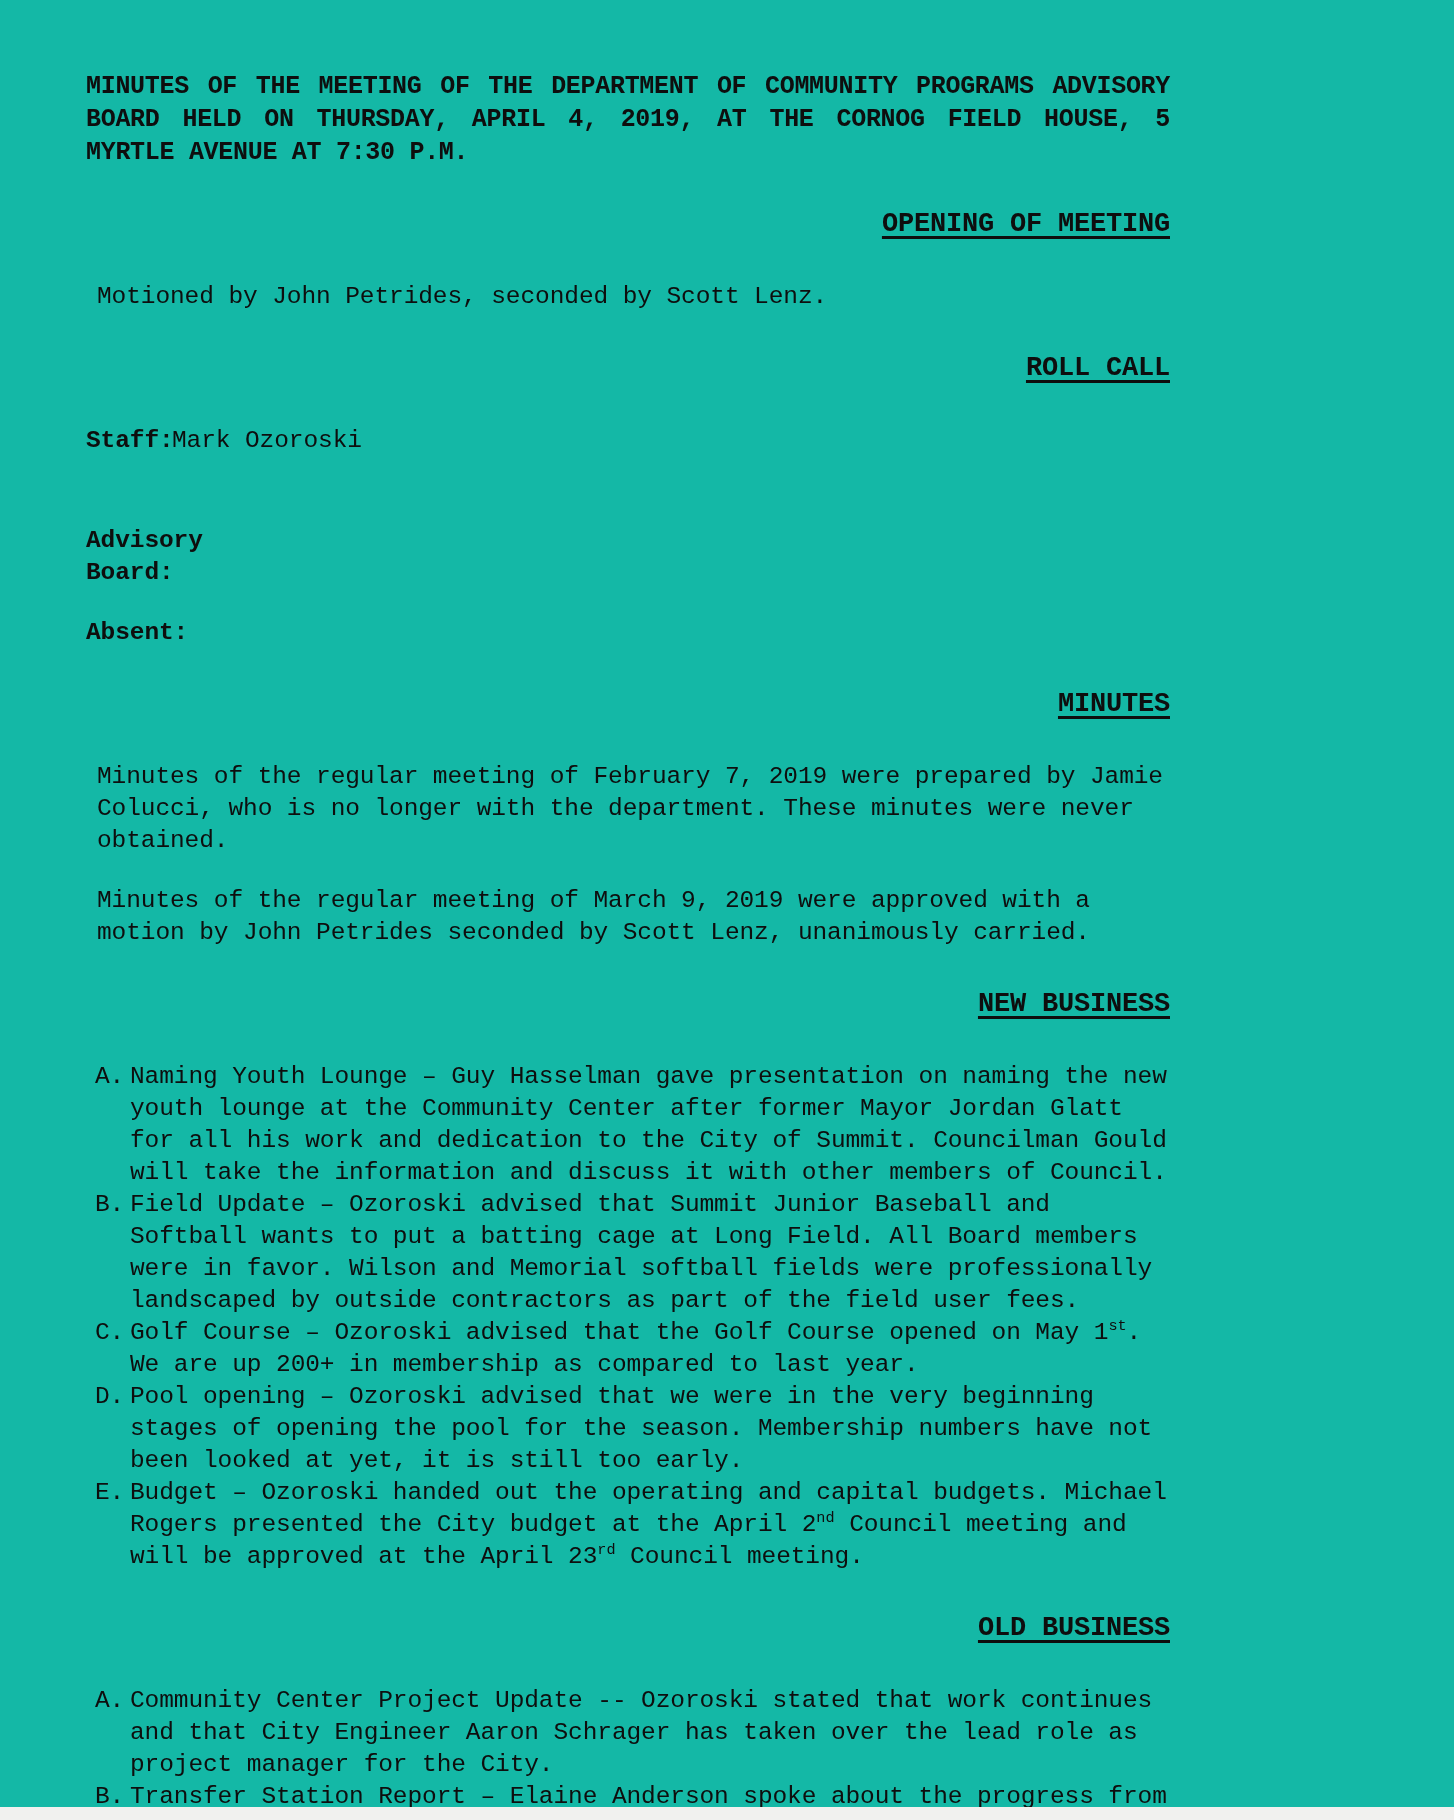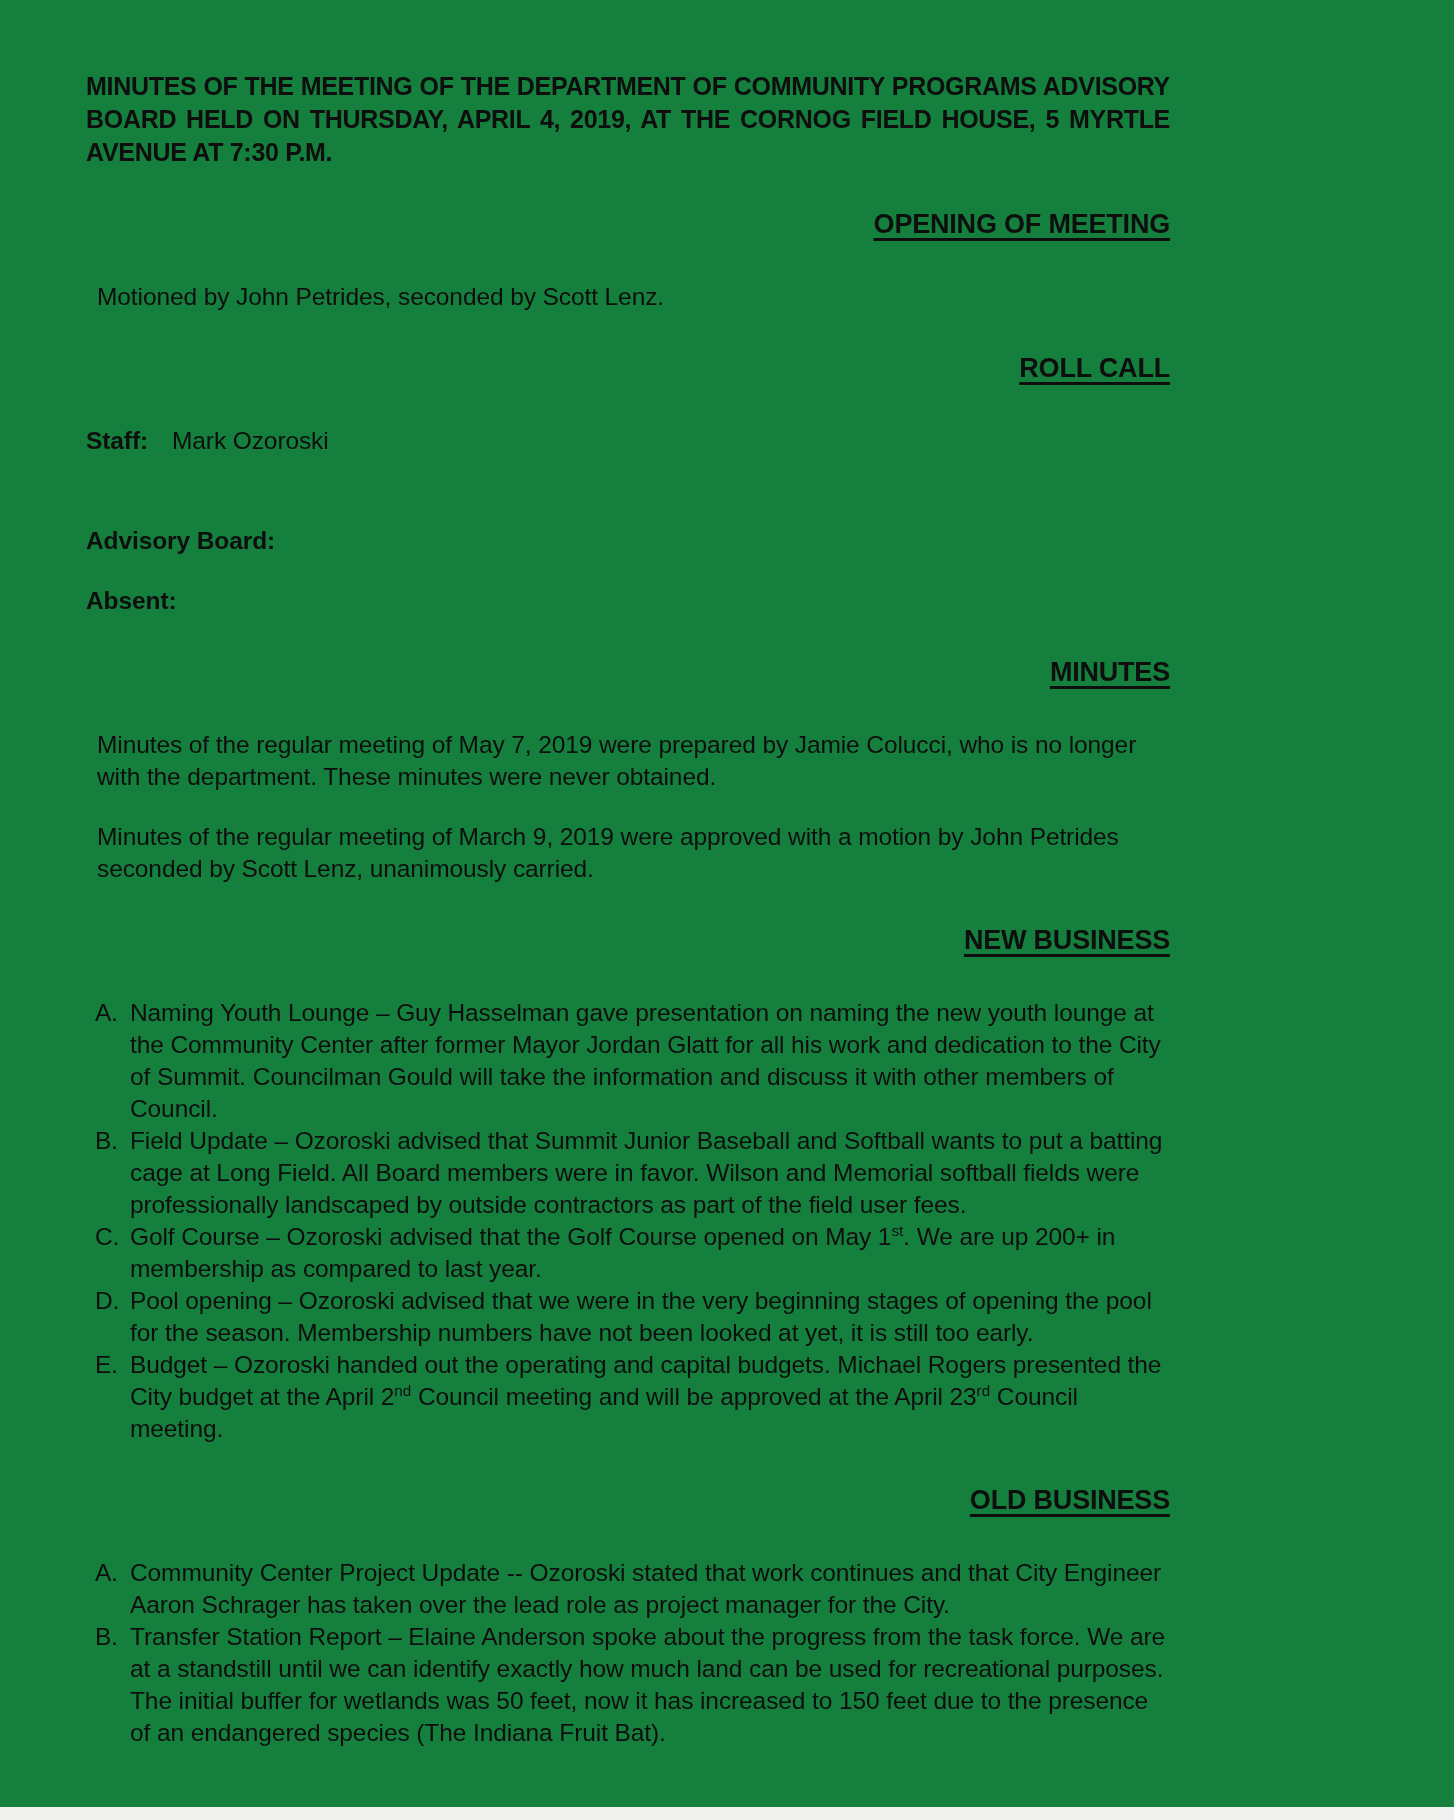--- a/index.html
+++ b/index.html
@@ -5,23 +5,23 @@
   html, body {
     margin: 0;
     padding: 0;
     background: #e8e8e8;
   }
   .page {
     position: relative;
     width: 1454px;
     height: 1820px;
     margin: 0 auto;
-    background: #15803d;
+    background: #14b8a6;
     color: #0e0e0e;
-    font-family: Liberation Sans, sans-serif;
+    font-family: Liberation Mono, monospace;
     font-size: 24.5px;
     line-height: 32px;
     letter-spacing: -0.1px;
     box-sizing: border-box;
     padding: 70px 284px 0 86px;
     overflow: hidden;
   }
   .doc-title {
     font-weight: 700;
     font-size: 25px;
@@ -108,21 +108,21 @@
   <div class="kv-row">
     <span class="kv-label w-advisory">Advisory Board:</span>
   </div>
 
   <div class="kv-row">
     <span class="kv-label w-absent">Absent:</span>
   </div>
 
   <h2 class="section-heading">MINUTES</h2>
 
-  <p class="body-par">Minutes of the regular meeting of May 7, 2019 were prepared by Jamie Colucci, who is no longer with the department. These minutes were never obtained.</p>
+  <p class="body-par">Minutes of the regular meeting of February 7, 2019 were prepared by Jamie Colucci, who is no longer with the department. These minutes were never obtained.</p>
 
   <p class="body-par">Minutes of the regular meeting of March 9, 2019 were approved with a motion by John Petrides seconded by Scott Lenz, unanimously carried.</p>
 
   <h2 class="section-heading">NEW BUSINESS</h2>
 
   <ol class="letter-list">
 
       <li>
         <span class="li-marker">A.</span>
         <span class="li-text"><span>Naming Youth Lounge – Guy Hasselman gave presentation on naming the new youth lounge at the Community Center after former Mayor Jordan Glatt for all his work and dedication to the City of Summit. Councilman Gould will take the information and discuss it with other members of Council.</span></span>

